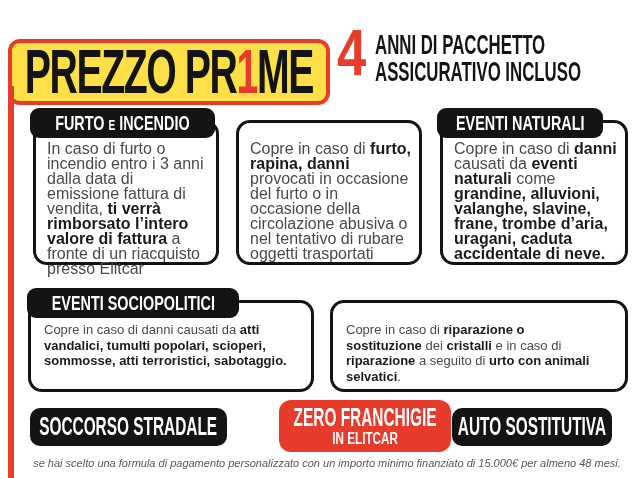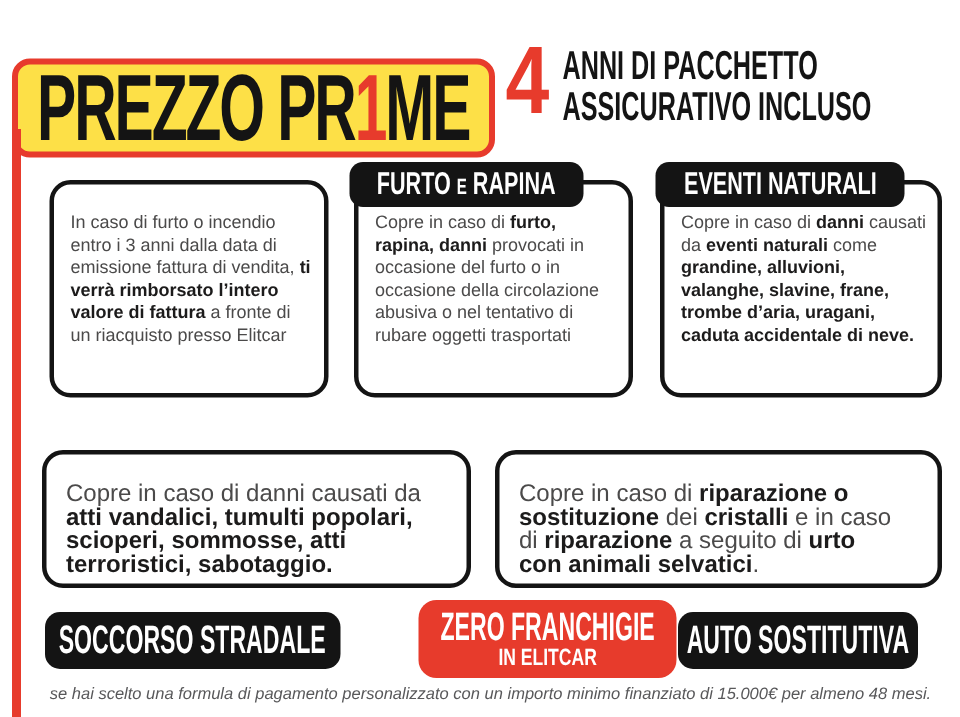--- a/index.html
+++ b/index.html
@@ -42,22 +42,22 @@
   }
   .pill{
     position:absolute;height:30px;box-sizing:border-box;background:var(--ink);
     border-radius:9px;display:flex;align-items:center;justify-content:center;
   }
   .pill span{
     color:#fff;font-weight:bold;font-size:20px;white-space:nowrap;
     font-variant:small-caps;transform:scale(0.72,1.05);
   }
   .card .body{margin:0;box-sizing:border-box;}
-  .row1 .body{padding:18px 7px 4px 11px;font-size:12px;line-height:15px;color:var(--body-gray);}
-  .row2 .body{padding:19px 23px 4px 13px;font-size:16px;line-height:15.5px;color:var(--body-gray);}
+  .row1 .body{padding:18px 7px 4px 11px;font-size:16px;line-height:15px;color:var(--body-gray);}
+  .row2 .body{padding:19px 23px 4px 13px;font-size:13px;line-height:15.5px;color:var(--body-gray);}
   .body b{color:var(--body-bold);}
   .c1{left:33px;top:120px;width:186px;height:145px;}
   .c2{left:236px;top:120px;width:186px;height:145px;}
   .c3{left:440px;top:120px;width:188px;height:145px;}
   .c4{left:28px;top:300px;width:286px;height:92px;}
   .c5{left:330px;top:300px;width:298px;height:92px;}
   .p1{left:-6px;top:-15px;width:185px;}
   .p2{left:-6px;top:-15px;width:156px;}
   .p3{left:-6px;top:-15px;width:166px;}
   .p4{left:-4px;top:-15px;width:212px;}
@@ -99,38 +99,41 @@
 
   <div class="subtitle">
     <div class="big-number">4</div>
     <div class="sub-lines">
       <div class="sub-line">ANNI DI PACCHETTO</div>
       <div class="sub-line">ASSICURATIVO INCLUSO</div>
     </div>
   </div>
 
   <section class="card row1 c1">
+    <div class="pill p1">
+        <span>FURTO e INCENDIO</span>
+      </div>
     <p class="body"><span>In caso di furto o incendio entro i 3 anni dalla data di emissione fattura di vendita, </span><b>ti verrà rimborsato l’intero valore di fattura</b><span> a fronte di un riacquisto presso Elitcar</span></p>
   </section>
 
   <section class="card row1 c2">
-    <div class="pill p2">
-        <span>FURTO e RAPINA</span>
-      </div>
     <p class="body"><span>Copre in caso di </span><b>furto, rapina, danni</b><span> provocati in occasione del furto o in occasione della circolazione abusiva o nel tentativo di rubare oggetti trasportati</span></p>
   </section>
 
   <section class="card row1 c3">
     <div class="pill p3">
         <span>EVENTI NATURALI</span>
       </div>
     <p class="body"><span>Copre in caso di </span><b>danni</b><span> causati da </span><b>eventi naturali</b><span> come </span><b>grandine, alluvioni, valanghe, slavine, frane, trombe d’aria, uragani, caduta accidentale di neve.</b></p>
   </section>
 
   <section class="card row2 c4">
+    <div class="pill p4">
+        <span>EVENTI SOCIOPOLITICI</span>
+      </div>
     <p class="body"><span>Copre in caso di danni causati da </span><b>atti vandalici, tumulti popolari, scioperi, sommosse, atti terroristici, sabotaggio.</b></p>
   </section>
 
   <section class="card row2 c5">
     <p class="body"><span>Copre in caso di </span><b>riparazione o sostituzione</b><span> dei </span><b>cristalli</b><span> e in caso di </span><b>riparazione</b><span> a seguito di </span><b>urto con animali selvatici</b><span>.</span></p>
   </section>
 
   <div class="badge badge-black b-left">
     <div class="l1">SOCCORSO STRADALE</div>
   </div>

